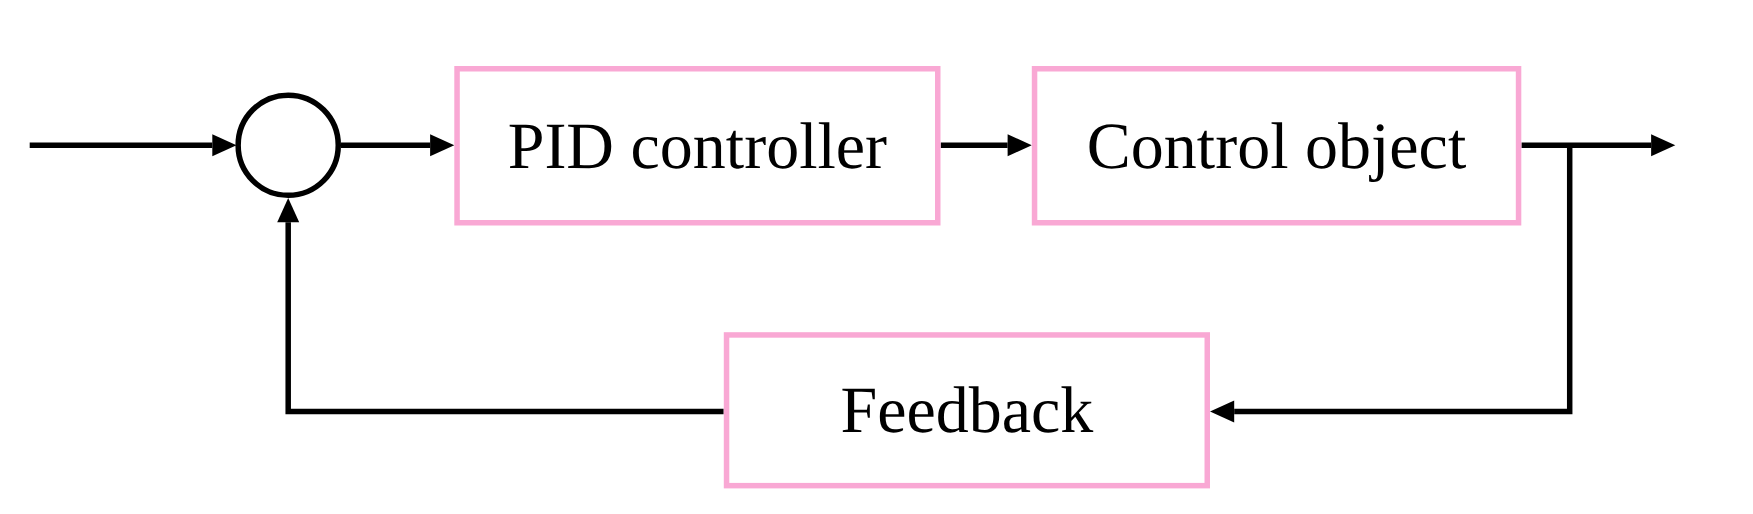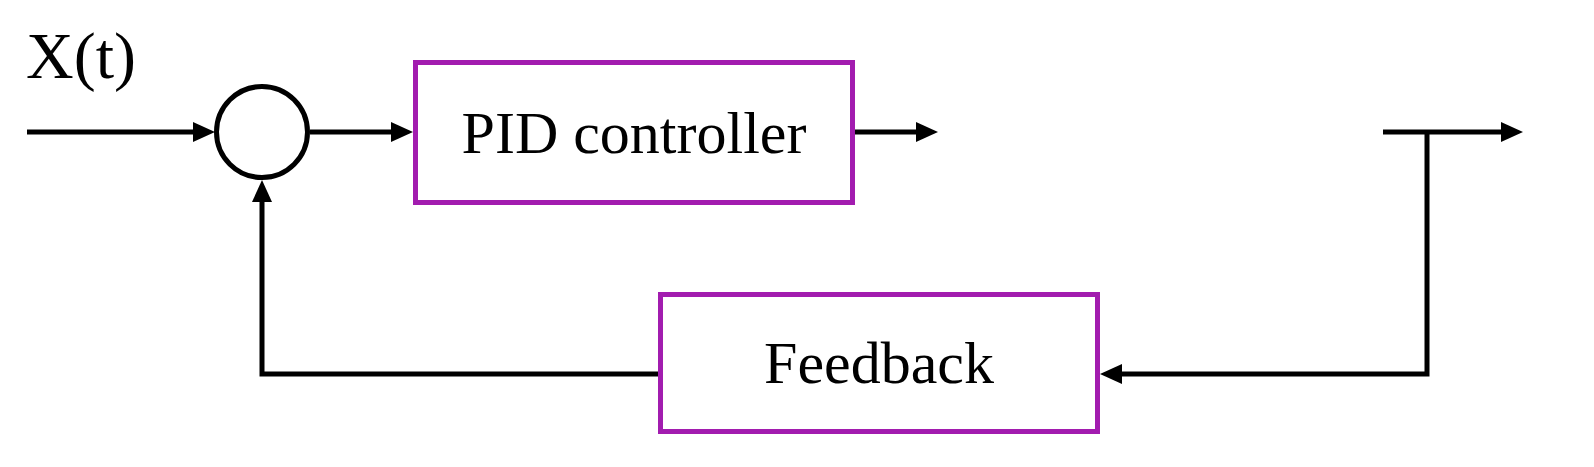--- a/index.html
+++ b/index.html
@@ -28,34 +28,34 @@
     stroke-width: 5;
     fill: none;
   }
   .ah {
     fill: #000000;
     stroke: none;
   }
   .block {
     position: absolute;
     box-sizing: border-box;
-    border: 5px solid #a21caf;
+    border: 5px solid #f9a8d4;
     background: #ffffff;
     display: flex;
     align-items: center;
     justify-content: center;
   }
   .block-label {
     font-size: 60px;
     line-height: 1;
     white-space: nowrap;
   }
   #pid-block     { left: 413px;  top: 60px;  width: 442px; height: 145px; }
   #control-block { left: 938px;  top: 60px;  width: 445px; height: 145px; }
-  #feedback-block{ left: 658px;  top: 292px; width: 442px; height: 142px; }
+  #feedback-block{ left: 658px;  top: 302px; width: 442px; height: 142px; }
   #sum-junction {
     position: absolute;
     box-sizing: border-box;
     left: 214px;
     top: 84px;
     width: 96px;
     height: 96px;
     border: 5px solid #000000;
     border-radius: 50%;
     background: #ffffff;
@@ -94,27 +94,29 @@
     <g>
       <path class="ln" d="M1427,132 V374 H1122"></path>
       <polygon class="ah" points="1100,374 1122,364 1122,384"></polygon>
     </g>
     <g>
       <path class="ln" d="M658,374 H262 V202"></path>
       <polygon class="ah" points="262,180 252,202 272,202"></polygon>
     </g>
   </svg>
 
-  <div class="signal-label" id="input-label">X(t)</div>
 
 
   <div id="sum-junction"></div>
 
   <div class="block" id="pid-block">
     <span class="block-label">PID controller</span>
   </div>
 
+  <div class="block" id="control-block">
+    <span class="block-label">Control object</span>
+  </div>
 
   <div class="block" id="feedback-block">
     <span class="block-label">Feedback</span>
   </div>
 
 </div>
 
 </body></html>

